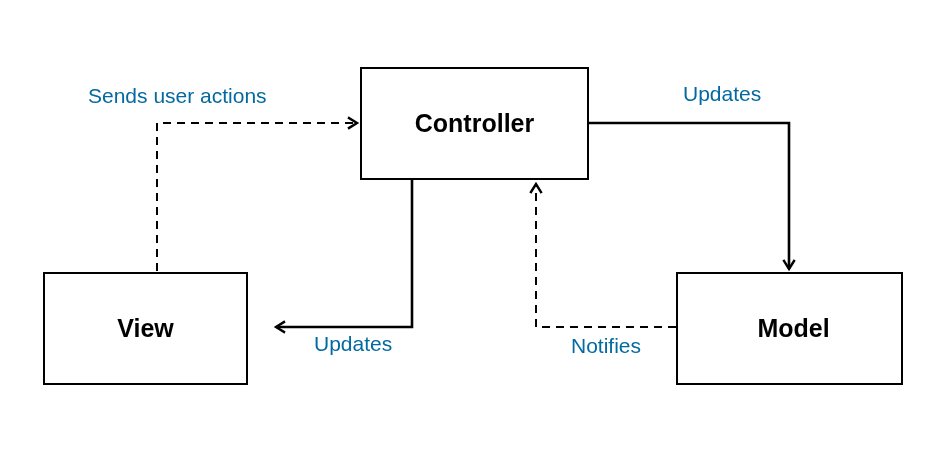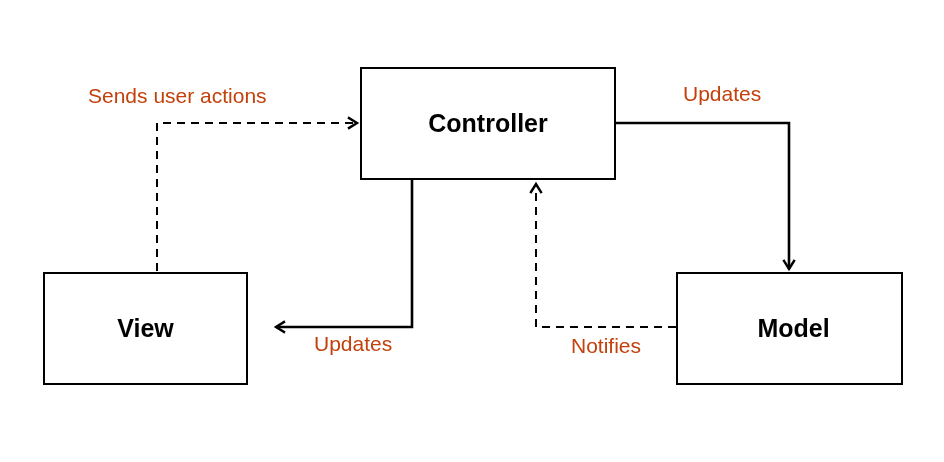--- a/index.html
+++ b/index.html
@@ -42,24 +42,24 @@
   }
   .node-label {
     font-weight: 700;
     font-size: 25px;
     color: #000000;
     white-space: nowrap;
   }
   .edge-label {
     position: absolute;
     font-size: 21px;
-    color: #c2410c;
+    color: #0369a1;
     white-space: nowrap;
   }
-  .node-controller { left: 360px; top: 67px;  width: 256px; height: 113px; }
+  .node-controller { left: 360px; top: 67px;  width: 229px; height: 113px; }
   .node-view       { left: 43px;  top: 272px; width: 205px; height: 113px; }
   .node-model      { left: 676px; top: 272px; width: 227px; height: 113px; padding-left: 8px; }
   .lbl-sends         { left: 88px;  top: 84px;  }
   .lbl-updates-model { left: 683px; top: 82px;  }
   .lbl-updates-view  { left: 314px; top: 332px; }
   .lbl-notifies      { left: 539px; top: 334px; margin-left: 32px; }
 </style>
 </head>
 <body>
 

